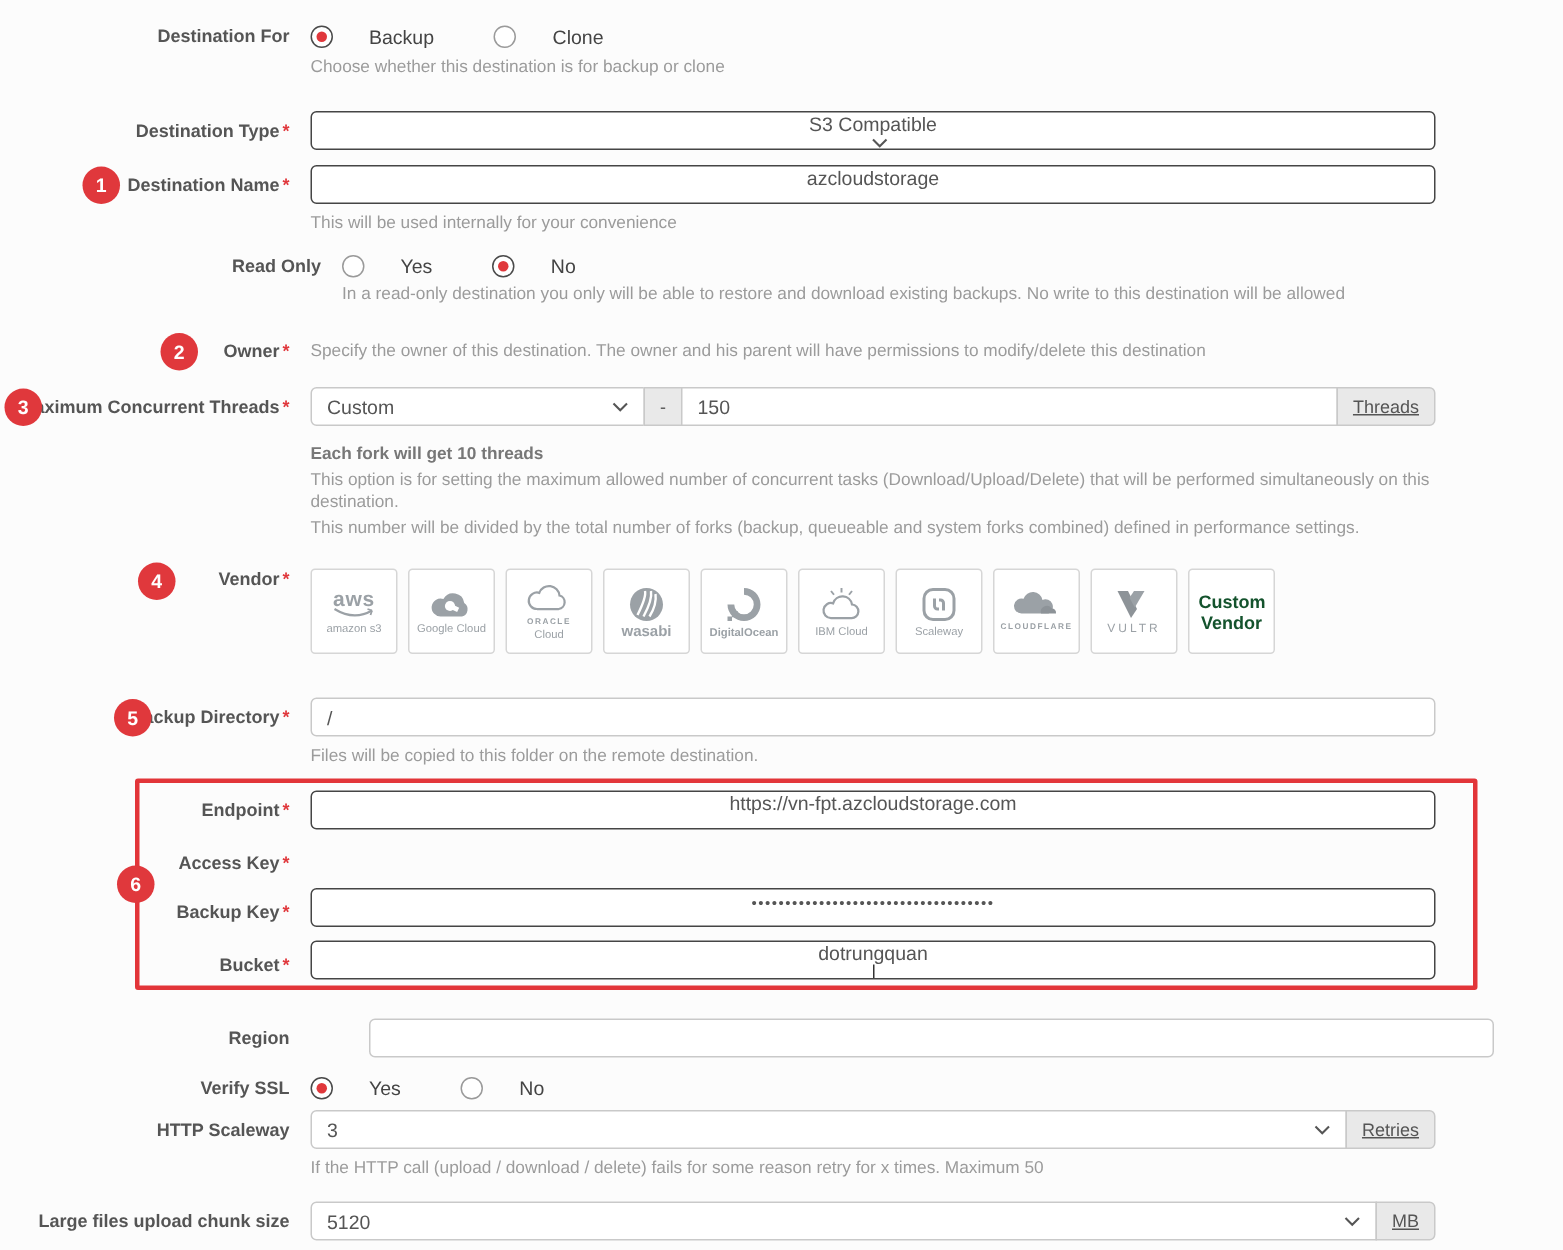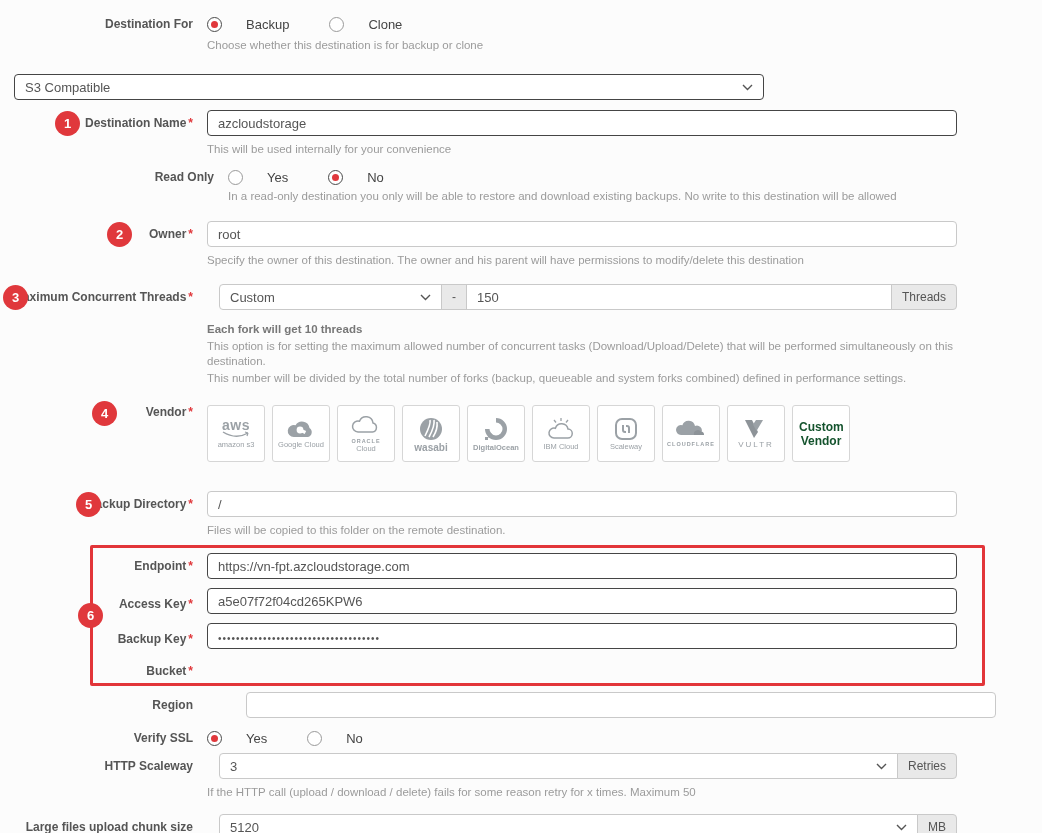--- a/index.html
+++ b/index.html
@@ -7,26 +7,26 @@
     font-family:"Liberation Sans", sans-serif; }
   .form { position:relative; width:1042px; padding-top:16px; }
   .row { display:flex; align-items:flex-start; position:relative; }
   .lbl { width:193px; text-align:right; font-size:12px; font-weight:bold; color:#555;
     line-height:15px; padding-top:6px; flex:0 0 193px; }
   .lbl.radio-lbl { padding-top:1px; }
   .req { color:#e0383c; margin-left:2px; }
   .fields { margin-left:14px; width:750px; }
   .ctl { height:26px; border:1px solid #c9c9c9; border-radius:4px; background:#fff;
     font-size:13px; color:#555; padding:0 10px; display:flex; align-items:center; width:100%; }
-  .ctl.dark { border-color:#454545; }
+  .ctl.dark { border-color:#454545;flex-direction:column; }
   .sel { justify-content:space-between; cursor:default; }
   .ig { display:flex; width:100%; }
   .ig > * { border-radius:0; margin-left:-1px; width:auto; }
-  .ig > :first-child { border-radius:4px 0 0 4px; margin-left:12px; }
-  .ig > :last-child { border-radius:0 4px 4px 0; }
+  .ig > :first-child { border-radius:4px 0 0 4px; margin-left:0; }
+  .ig > :last-child { border-radius:0 4px 4px 0;text-decoration:underline; }
   .addon { background:#e9e9e9; border:1px solid #c9c9c9; color:#555; font-size:12px;
     padding:0 10px; display:flex; align-items:center; justify-content:center; height:26px; }
   .grow { flex:1 1 auto; }
   .help { font-size:11.5px; color:#9b9b9b; margin-top:6px; line-height:15px; }
   .help.bold { color:#777; font-weight:bold; margin-top:12px; }
   .radio-line { display:flex; align-items:flex-end; gap:24px; padding-top:1px; }
   .radio { width:15px; height:15px; border-radius:50%; border:1px solid #9a9a9a;
     background:#fff; position:relative; display:inline-block; flex:0 0 15px; }
   .radio.sel-r { border-color:#4a4a4a; }
   .radio.sel-r::after { content:""; position:absolute; left:3px; top:3px; width:7px; height:7px;
@@ -68,20 +68,21 @@
         <span class="radio sel-r"></span>
         <span class="radio-txt">Backup</span>
         <span class="radio"></span>
         <span class="radio-txt">Clone</span>
       </div>
       <div class="help">Choose whether this destination is for backup or clone</div>
     </div>
   </div>
 
   <div class="row" style="margin-top:21px;">
+    <div class="lbl"><span>Destination Type</span><span class="req">*</span></div>
     <div class="fields">
       <div class="ctl dark sel">
         <span>S3 Compatible</span>
         <svg class="chev" width="11" height="7" viewBox="0 0 11 7">
             <polyline points="1,1 5.5,5.5 10,1" fill="none" stroke="#555" stroke-width="1.4"></polyline>
           </svg>
       </div>
     </div>
   </div>
 
@@ -106,23 +107,20 @@
         <span class="radio-txt">No</span>
       </div>
       <div class="help" style="margin-top:4px;">In a read-only destination you only will be able to restore and download existing backups. No write to this destination will be allowed</div>
     </div>
   </div>
 
   <div class="row" style="margin-top:17px;">
     <span class="badge" style="left:107px; top:1px;">2</span>
     <div class="lbl"><span>Owner</span><span class="req">*</span></div>
     <div class="fields">
-      <div class="ctl">
-          <span>root</span>
-        </div>
       <div class="help">Specify the owner of this destination. The owner and his parent will have permissions to modify/delete this destination</div>
     </div>
   </div>
 
   <div class="row" style="margin-top:16px;">
     <span class="badge" style="left:3px; top:1px;">3</span>
     <div class="lbl"><span>Maximum Concurrent Threads</span><span class="req">*</span></div>
     <div class="fields">
       <div class="ig">
         <div class="ctl sel" style="width:223px; flex:0 0 223px;">
@@ -244,42 +242,43 @@
       <div class="lbl"><span>Endpoint</span><span class="req">*</span></div>
       <div class="fields">
         <div class="ctl dark">
             <span>https://vn-fpt.azcloudstorage.com</span>
           </div>
       </div>
     </div>
 
     <div class="grp-row">
       <div class="lbl"><span>Access Key</span><span class="req">*</span></div>
-      <div class="fields">
-        <div class="ctl dark">
-            <span>a5e07f72f04cd265KPW6</span>
-          </div>
-      </div>
     </div>
 
     <div class="grp-row">
       <div class="lbl"><span>Backup Key</span><span class="req">*</span></div>
       <div class="fields">
         <div class="ctl dark">
             <span class="masked">••••••••••••••••••••••••••••••••••••</span>
           </div>
       </div>
     </div>
 
     <div class="grp-row">
       <div class="lbl"><span>Bucket</span><span class="req">*</span></div>
-    </div>
-  </div>
-
-  <div class="row" style="margin-top:13px;gap:39px;">
+      <div class="fields">
+        <div class="ctl dark">
+            <span>dotrungquan</span>
+            <span class="text-caret"></span>
+          </div>
+      </div>
+    </div>
+  </div>
+
+  <div class="row" style="margin-top:26px;gap:39px;">
     <div class="lbl"><span>Region</span></div>
     <div class="fields">
       <div class="ctl">
           <span></span>
         </div>
     </div>
   </div>
 
   <div class="row" style="margin-top:12px;">
     <div class="lbl radio-lbl"><span>Verify SSL</span></div>

